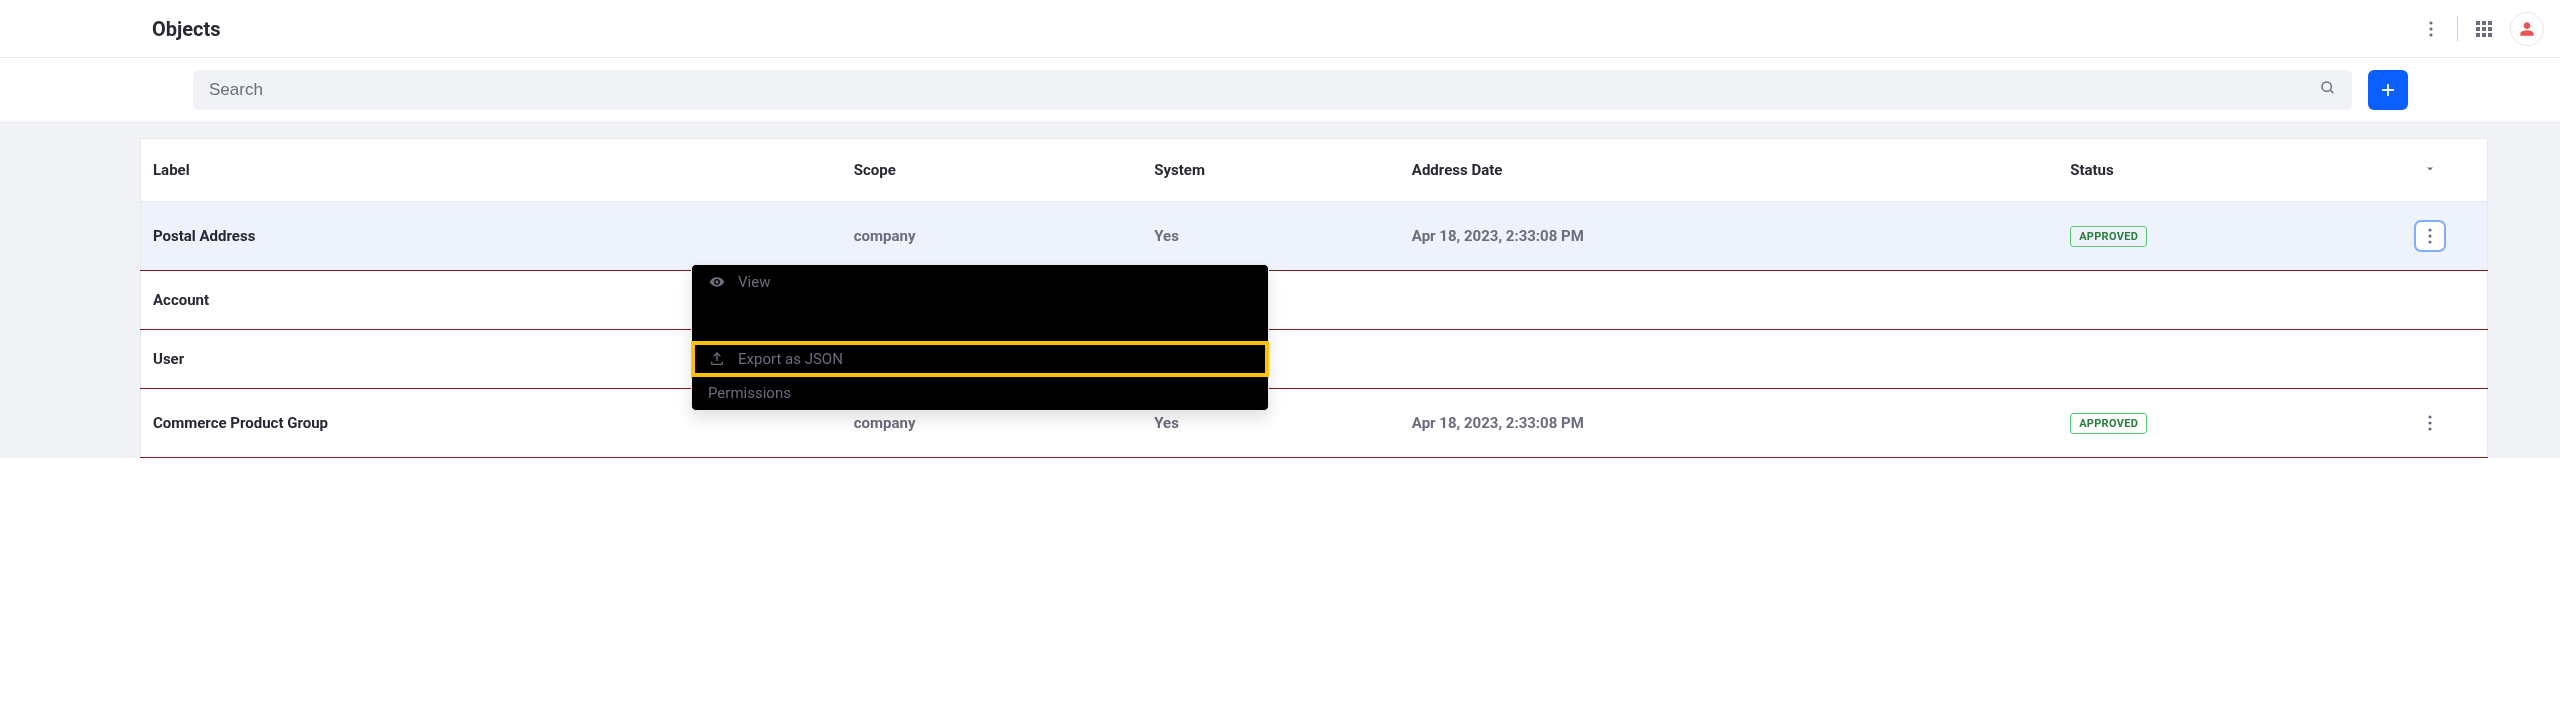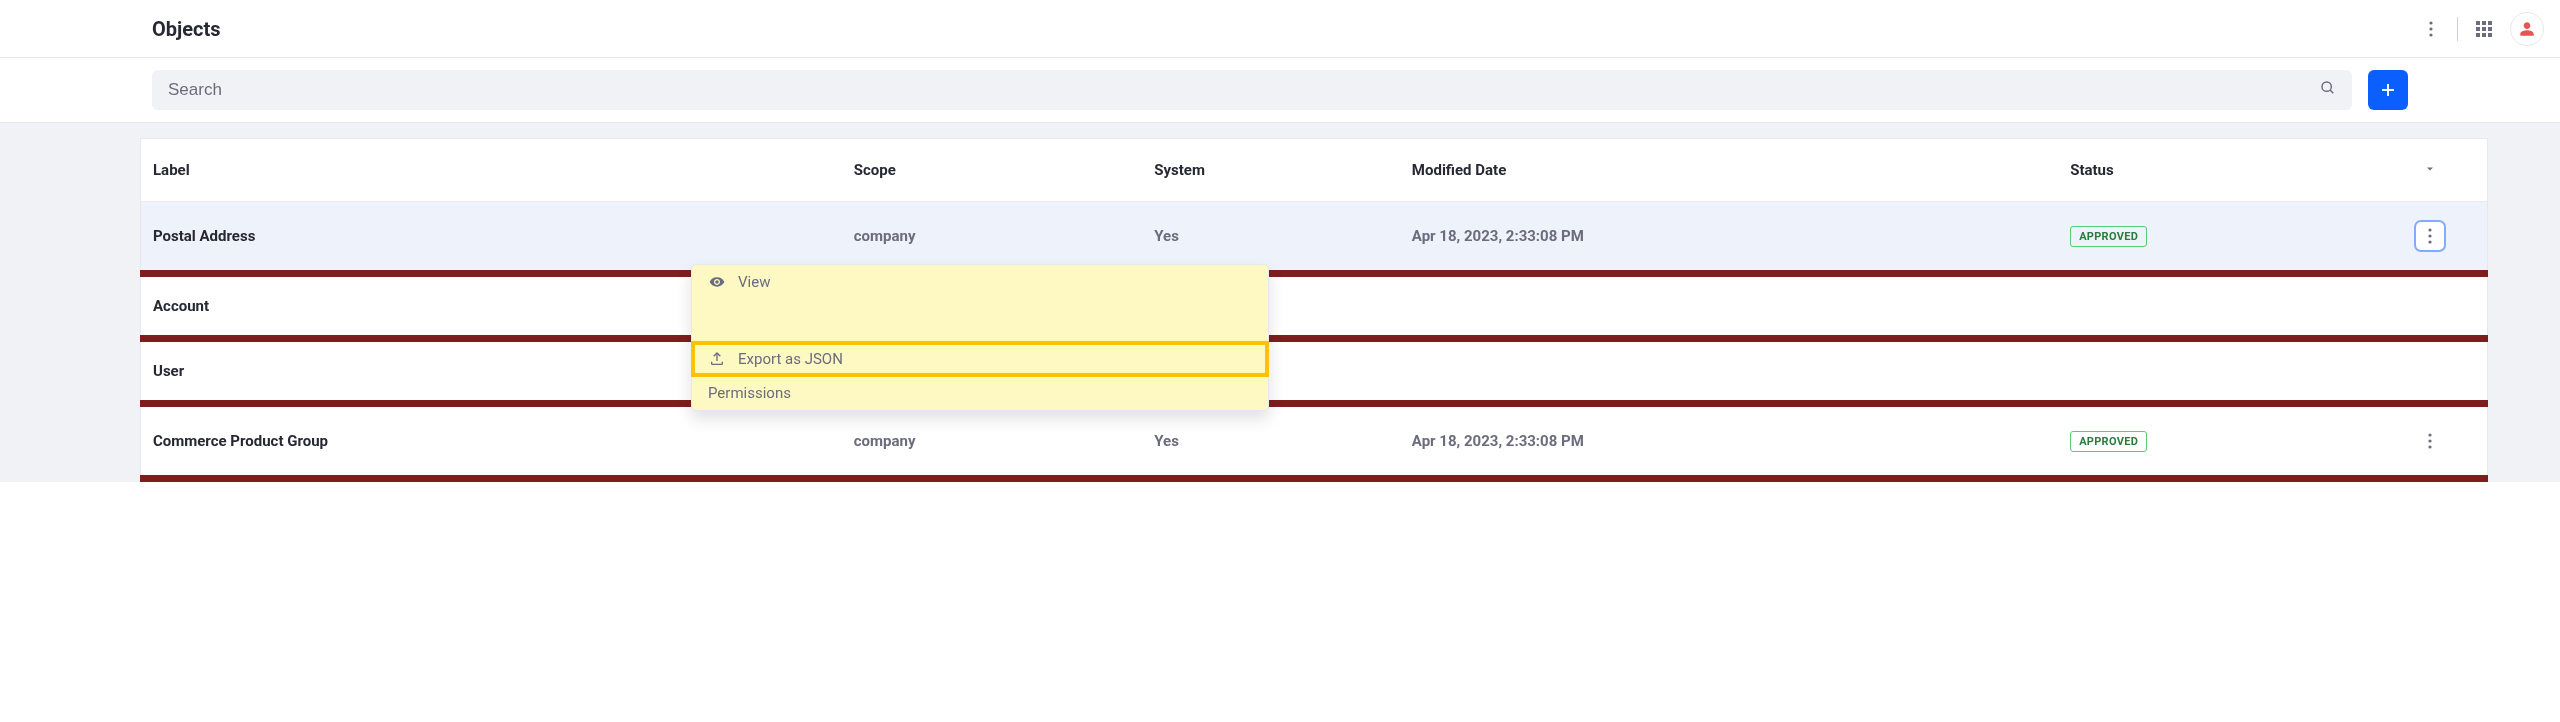--- a/index.html
+++ b/index.html
@@ -72,20 +72,21 @@
       background: #fff;
     }
     .search-container {
       flex: 1;
       display: flex;
       align-items: center;
       background: #f1f2f5;
       border-radius: 6px;
       height: 40px;
       padding: 0 16px;
+      margin-left: 41px;
     }
     .search-input {
       flex: 1;
       border: none;
       background: transparent;
       font-size: 17px;
       color: #6b6c7e;
       outline: none;
     }
     .search-input::placeholder { color: #6b6c7e; }
@@ -121,21 +122,21 @@
       text-align: left;
       padding: 22px 12px;
       font-weight: 700;
       font-size: 15px;
       color: #272833;
       border-bottom: 1px solid #e7e7ed;
     }
     .th-first { padding-left: 18px; }
     .table td {
       padding: 20px 12px;
-      border-bottom: 7px solid #7f1d1d;
+      border-bottom: 1px solid #7f1d1d;
       color: #272833;
       vertical-align: middle;
     }
     .td-first { padding-left: 18px; }
     .table tr.highlighted { background: #eef2fa; }
     .table td.muted { color: #6b6c7e; font-weight: bold; }
     .label-strong { font-weight: 700; }
     .status-badge {
       display: inline-block;
       border: 1px solid #5aca75;
@@ -157,21 +158,21 @@
       border-radius: 5px;
     }
     .row-action.active {
       box-shadow: 0 0 0 2px #80acff;
       background: #fff;
     }
     .sort-icon { color: #6b6c7e; }
 
     .dropdown-menu {
       position: absolute;
-      background: #fef9c3;
+      background: #000000;
       border: 1px solid #e7e7ed;
       box-shadow: 0 8px 16px rgba(0,0,0,0.12);
       border-radius: 5px;
       width: 578px;
       z-index: 50;
     }
     .dropdown-item {
       display: flex;
       align-items: center;
       gap: 12px;
@@ -259,21 +260,21 @@
         <col class="col-system">
         <col class="col-modified">
         <col class="col-status">
         <col class="col-action">
     </colgroup>
     <thead>
       <tr>
         <th class="th-first">Label</th>
         <th>Scope</th>
         <th>System</th>
-        <th>Modified Date</th>
+        <th>Address Date</th>
         <th>Status</th>
         <th style="text-align:center">
           <span class="sort-icon">
             <svg width="12" height="12" viewBox="0 0 24 24" fill="currentColor">
                 <path d="M6 9l6 6 6-6z"></path>
               </svg>
           </span>
         </th>
       </tr>
     </thead>

